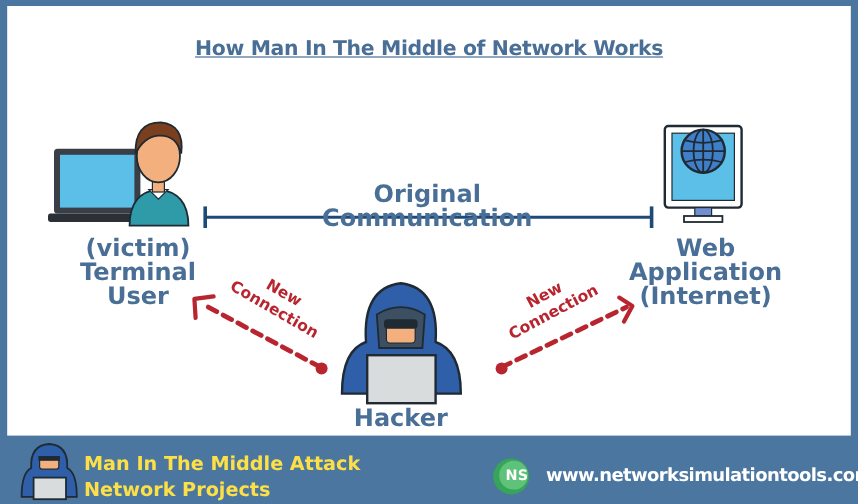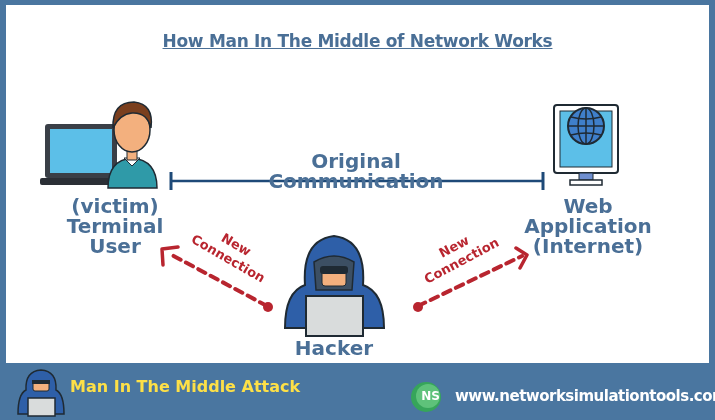--- a/index.html
+++ b/index.html
@@ -107,17 +107,18 @@
   <div>Connection</div>
 </div>
 
 <div class="red" style="left:408px; top:238px; width:100px; transform:rotate(-28deg);">
   <div>New</div>
   <div>Connection</div>
 </div>
 
 <div class="footer-t" style="left:70px; top:376px; width:260px;">
   <div>Man In The Middle Attack</div>
+  <div>Network Projects</div>
 </div>
 
 <div style="position:absolute; left:414px; top:389px; width:26px; text-align:right; color:#ffffff; font-weight:bold; font-size:12px;">NS</div>
 
 <div class="url">www.networksimulationtools.com</div>
 
 </body></html>

